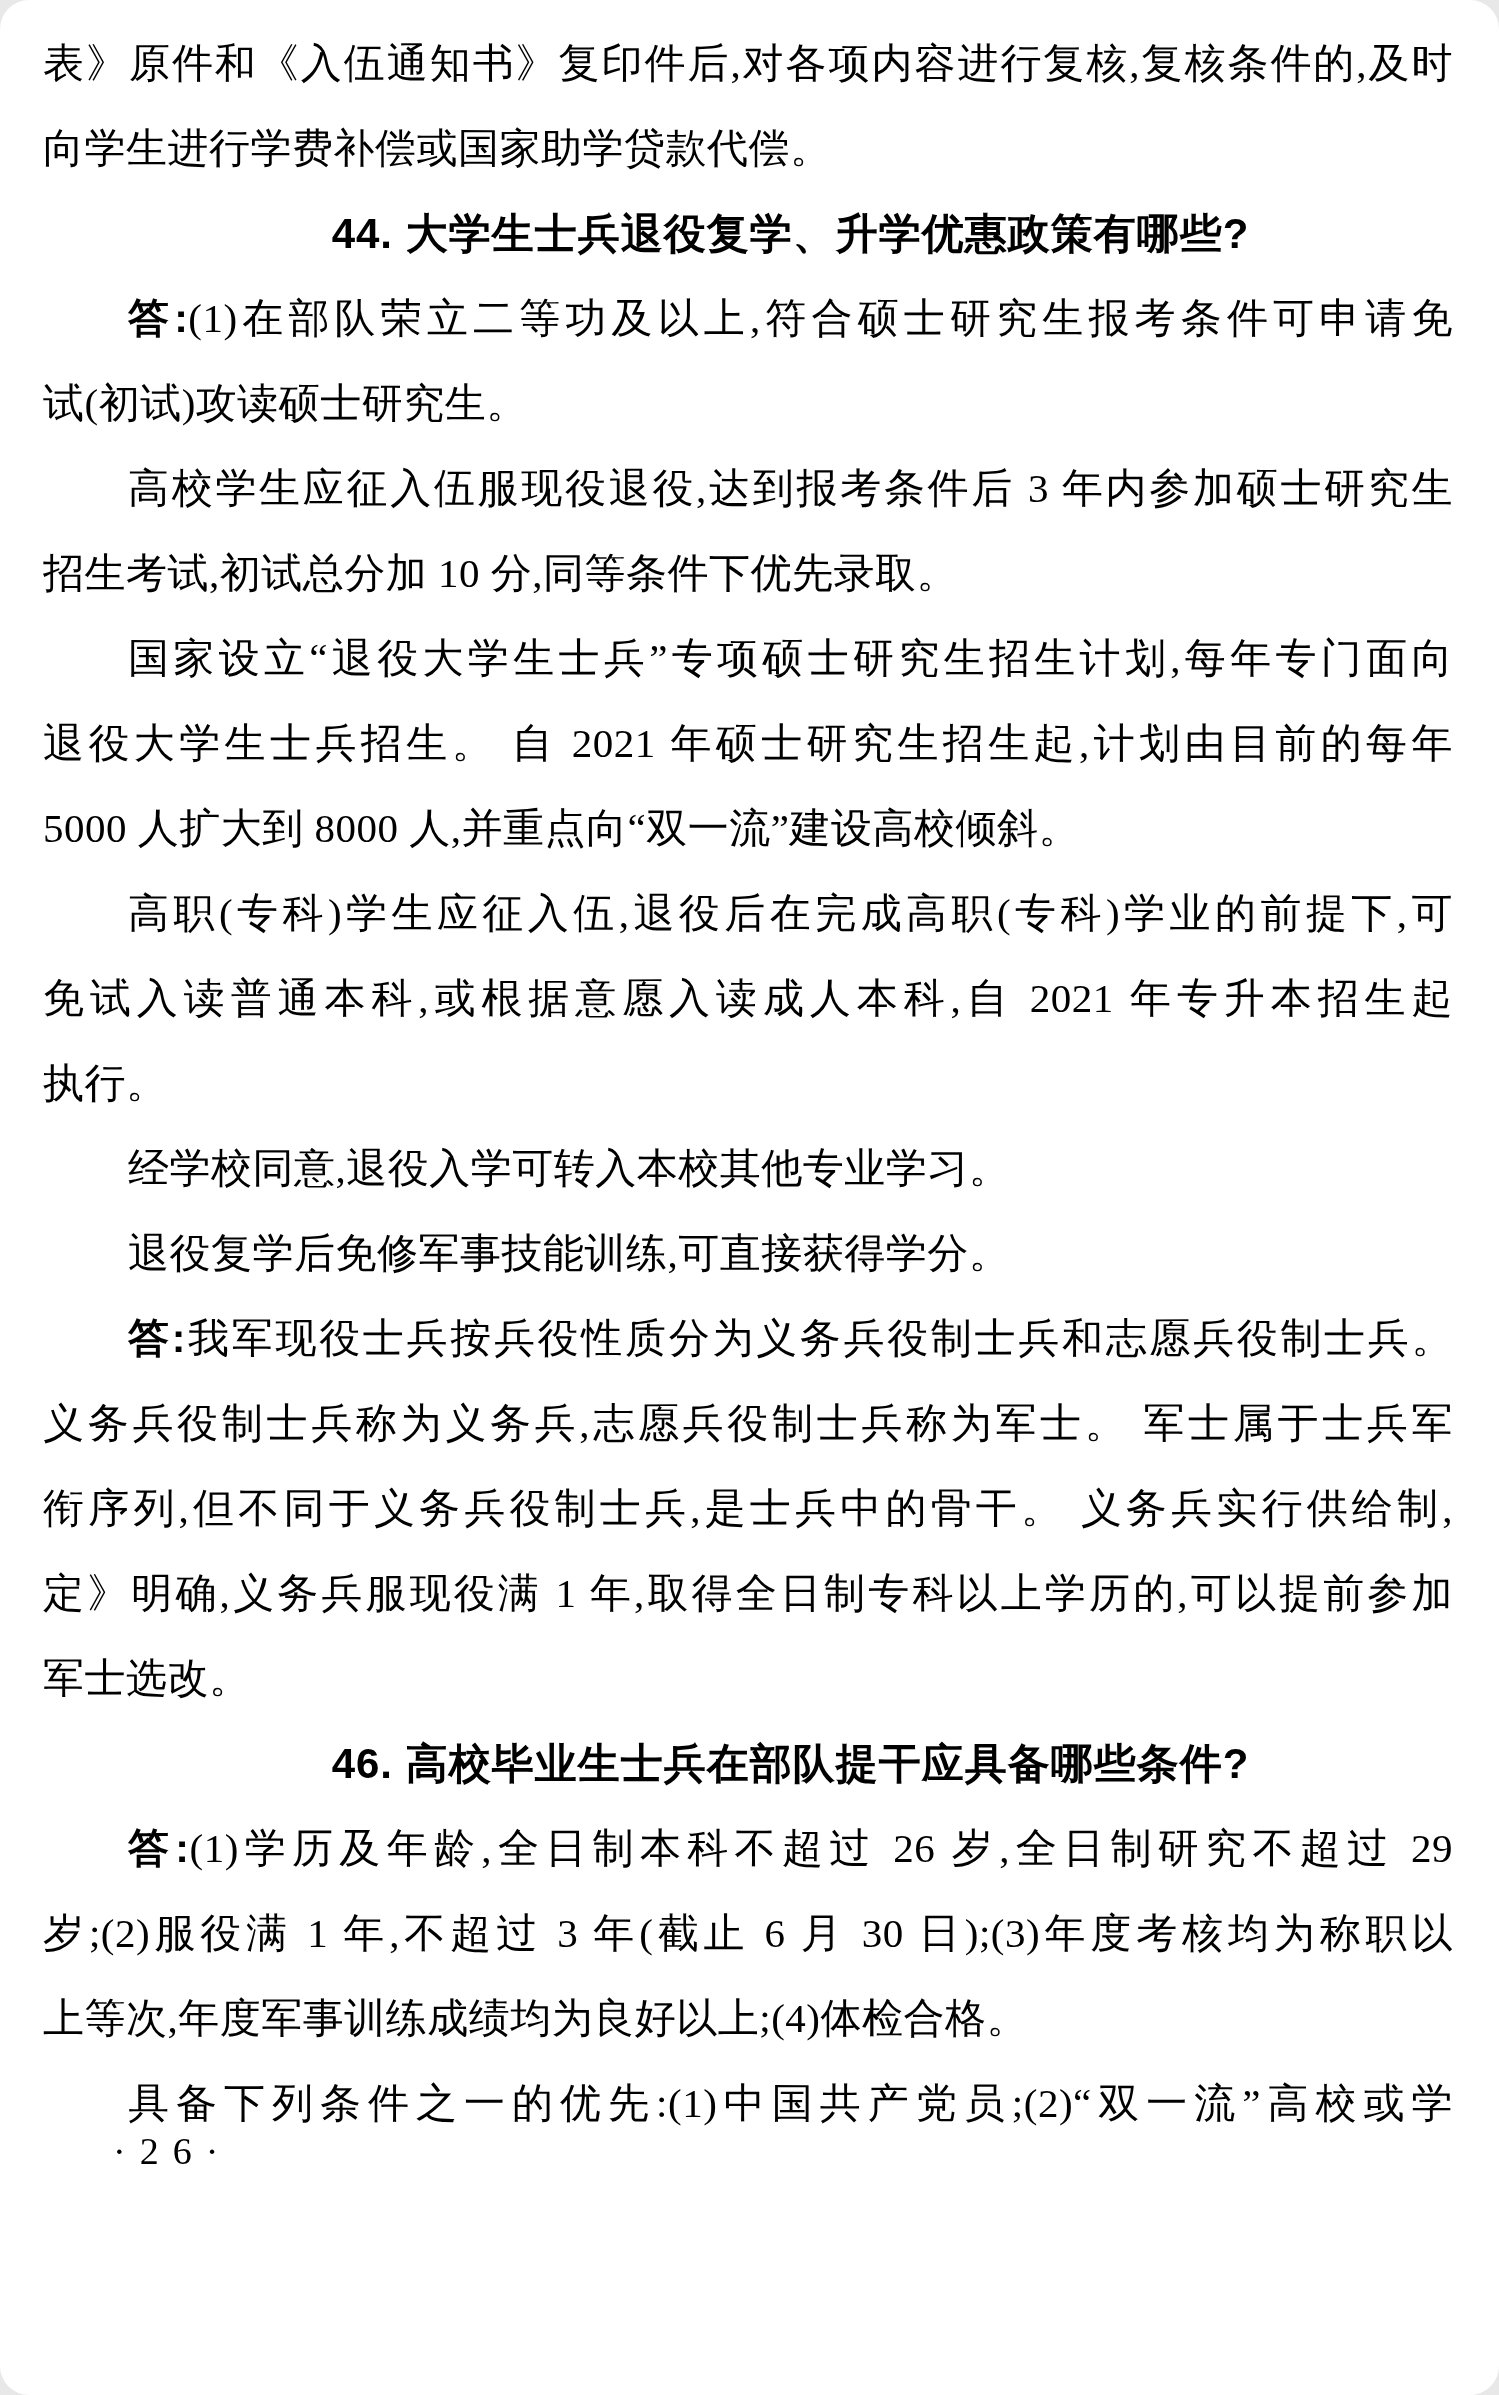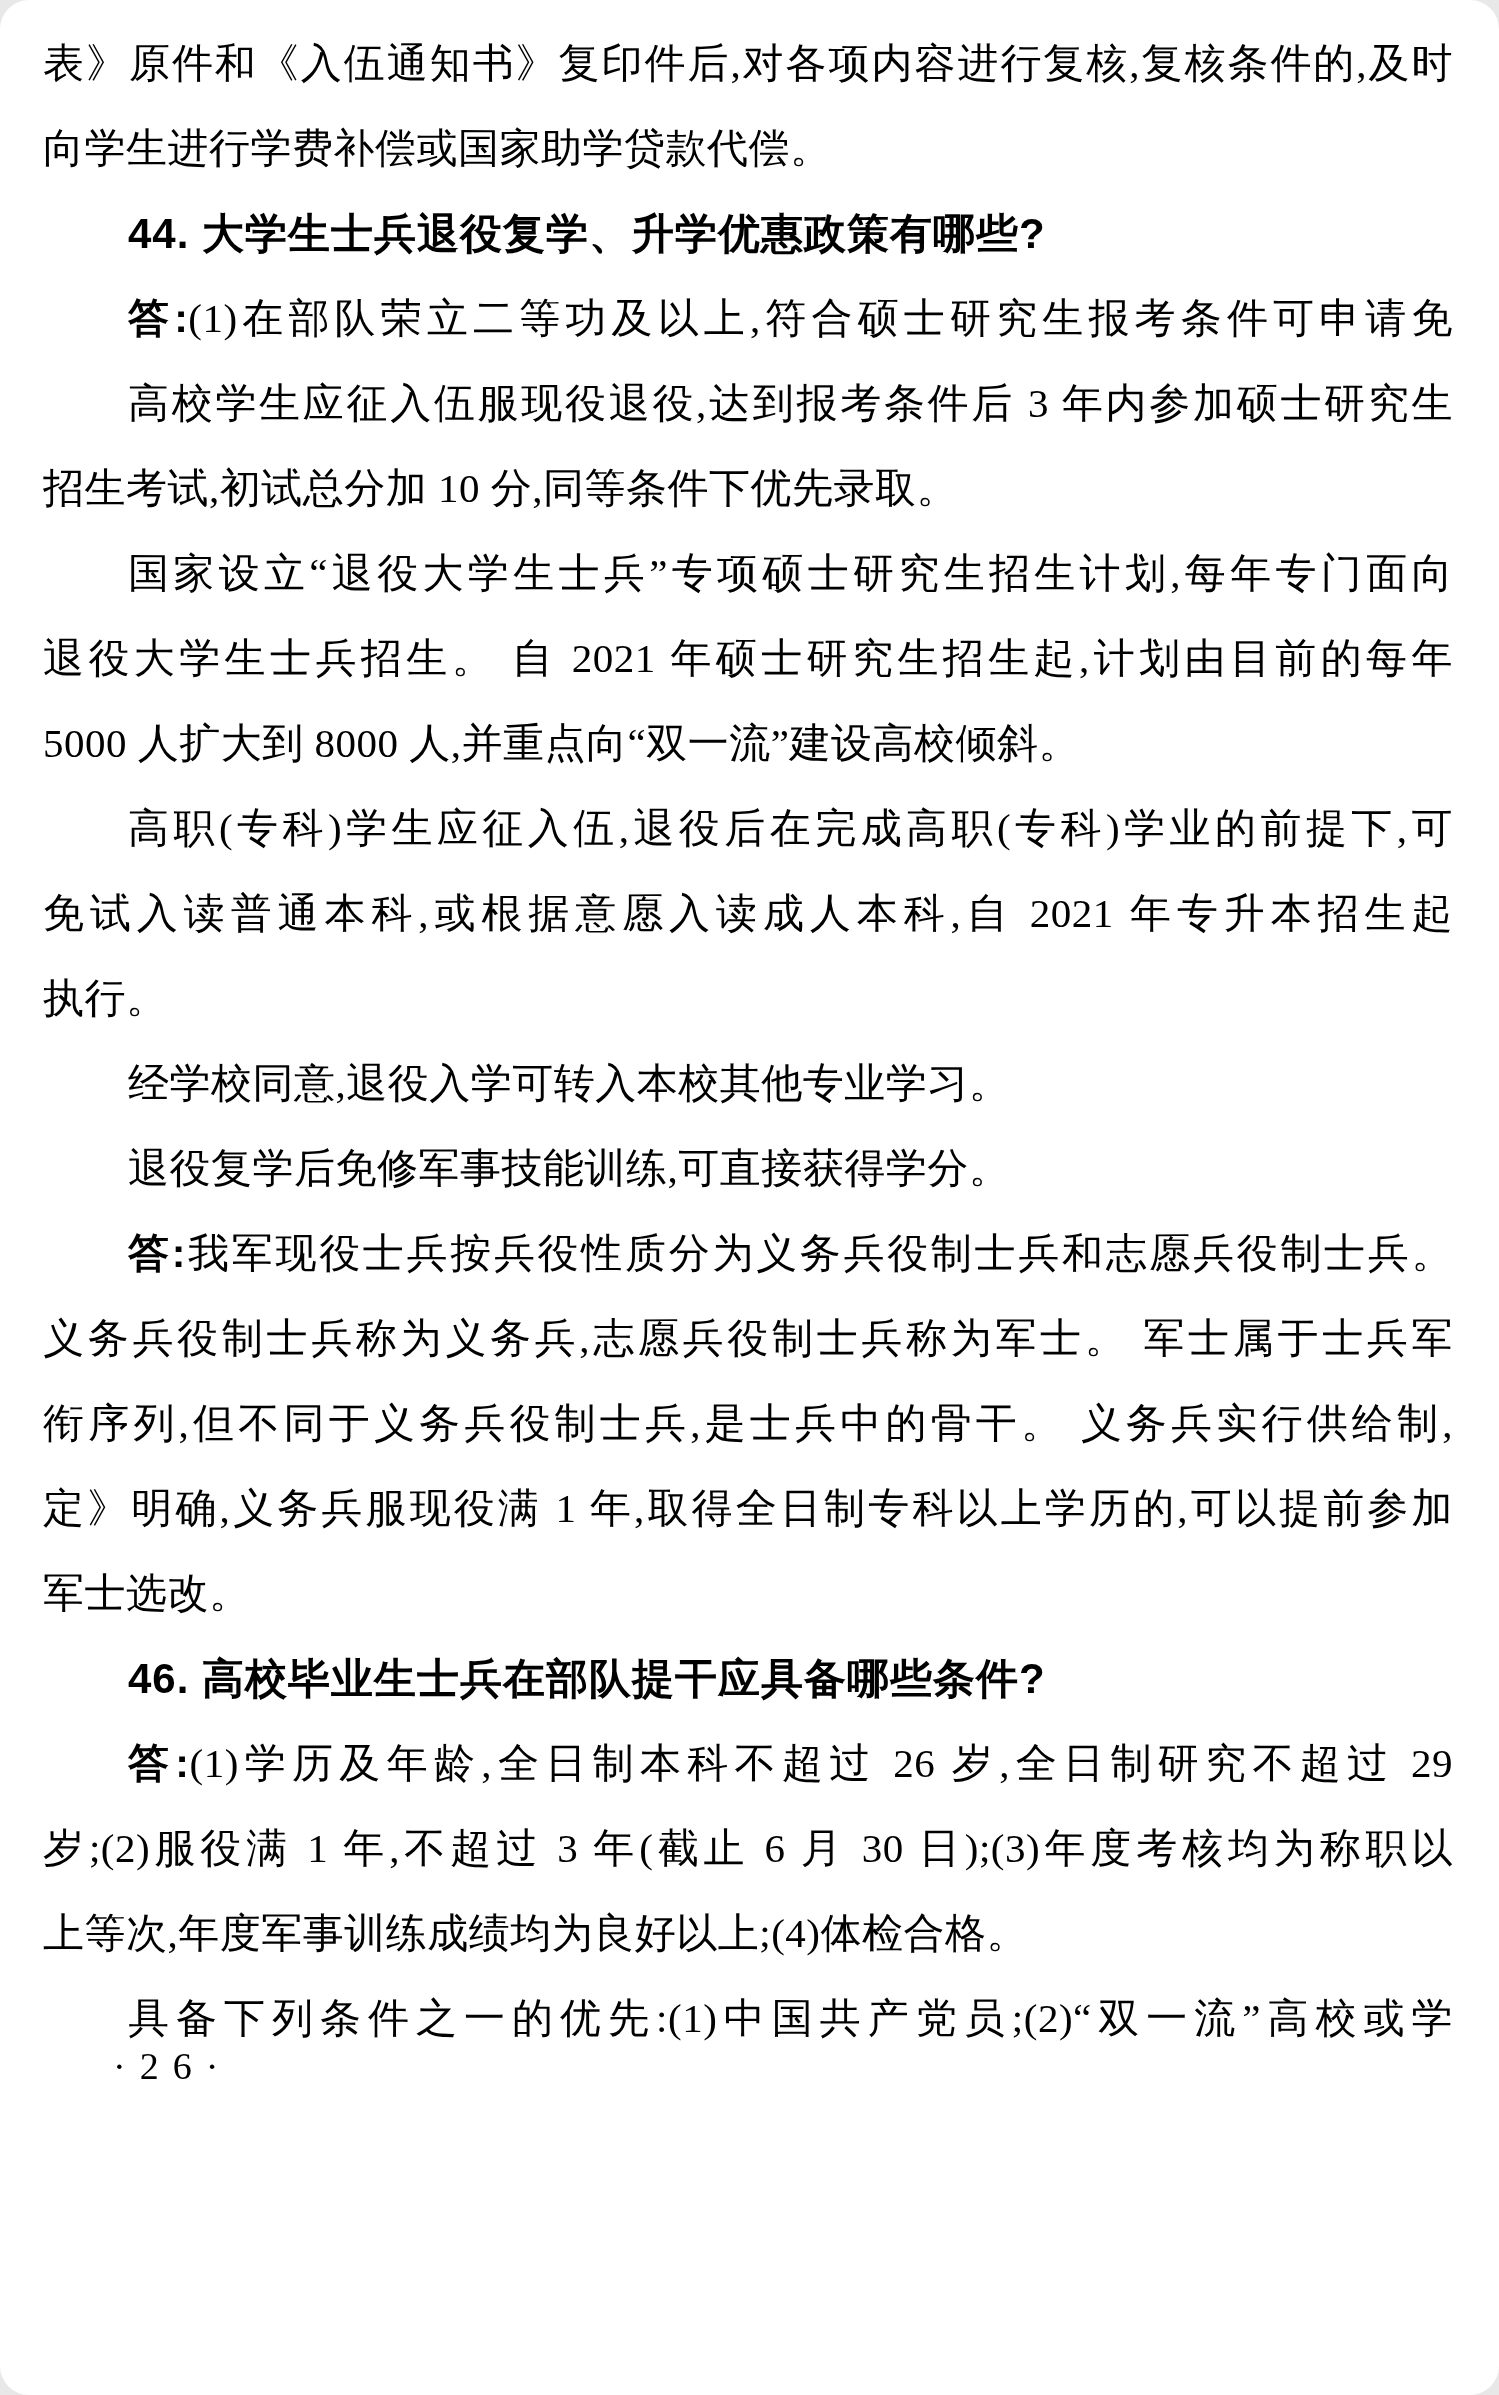--- a/index.html
+++ b/index.html
@@ -27,20 +27,21 @@
     text-align:justify;
     text-align-last:justify;
     text-justify:inter-character;
   }
   .indent{padding-left:85px;}
   .heading{
     font-family:"Liberation Sans","DejaVu Sans",sans-serif;
     font-weight:700;
     font-size:42px;
     letter-spacing:1px;
+    text-align:center;
   }
   .lead{
     font-family:"Liberation Sans","DejaVu Sans",sans-serif;
     font-weight:700;
   }
   .page-num{
     height:60px;
     line-height:60px;
     margin-top:-25px;
     padding-left:70px;
@@ -52,20 +53,21 @@
 <body>
 
 <div class="page">
 
   <div class="line fill">表》原件和《入伍通知书》复印件后,对各项内容进行复核,复核条件的,及时</div>
   <div class="line">向学生进行学费补偿或国家助学贷款代偿。</div>
 
   <div class="line indent heading">44. 大学生士兵退役复学、升学优惠政策有哪些?</div>
 
   <div class="line indent fill"><span class="lead">答:</span><span>(1)在部队荣立二等功及以上,符合硕士研究生报考条件可申请免</span></div>
+  <div class="line">试(初试)攻读硕士研究生。</div>
 
   <div class="line indent fill">高校学生应征入伍服现役退役,达到报考条件后 3 年内参加硕士研究生</div>
   <div class="line">招生考试,初试总分加 10 分,同等条件下优先录取。</div>
 
   <div class="line indent fill">国家设立“退役大学生士兵”专项硕士研究生招生计划,每年专门面向</div>
   <div class="line fill">退役大学生士兵招生。 自 2021 年硕士研究生招生起,计划由目前的每年</div>
   <div class="line">5000 人扩大到 8000 人,并重点向“双一流”建设高校倾斜。</div>
 
   <div class="line indent fill">高职(专科)学生应征入伍,退役后在完成高职(专科)学业的前提下,可</div>
   <div class="line fill">免试入读普通本科,或根据意愿入读成人本科,自 2021 年专升本招生起</div>

